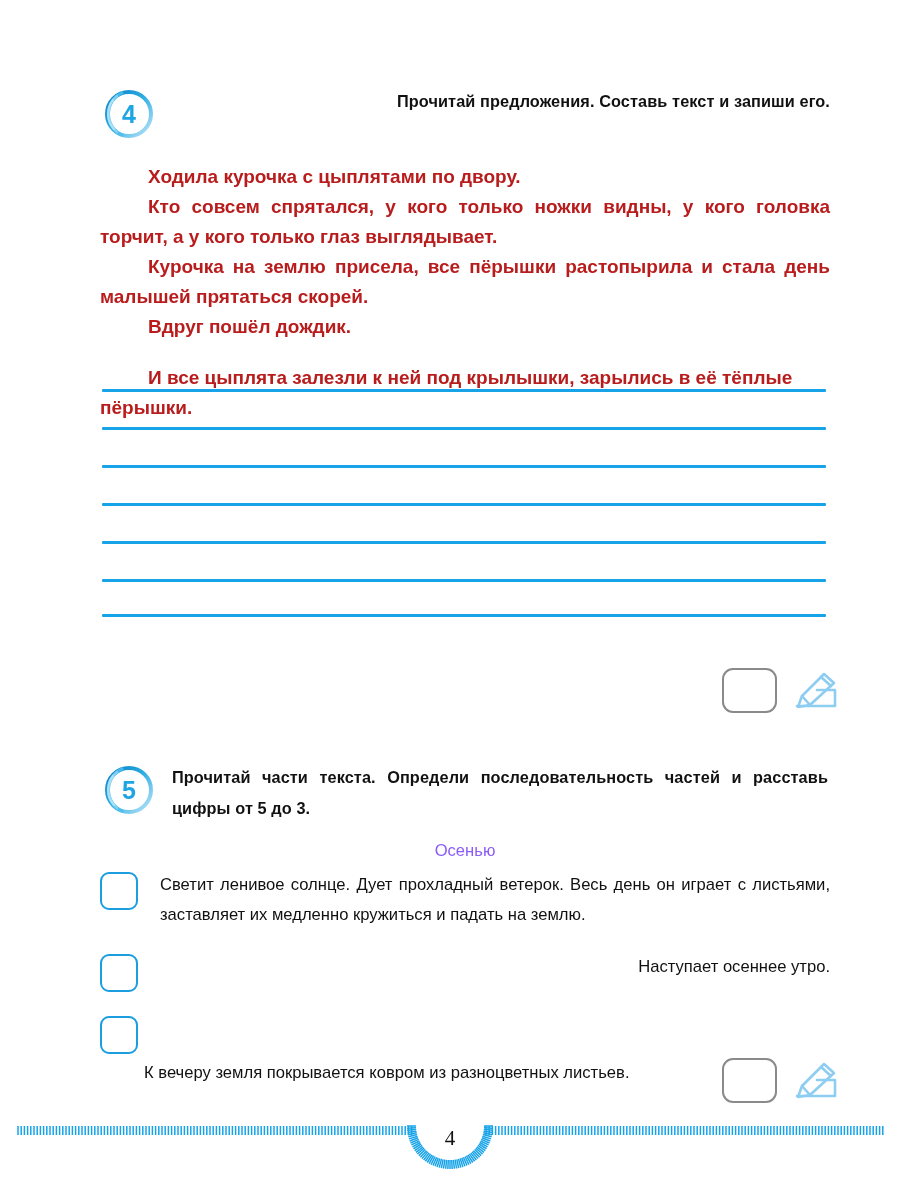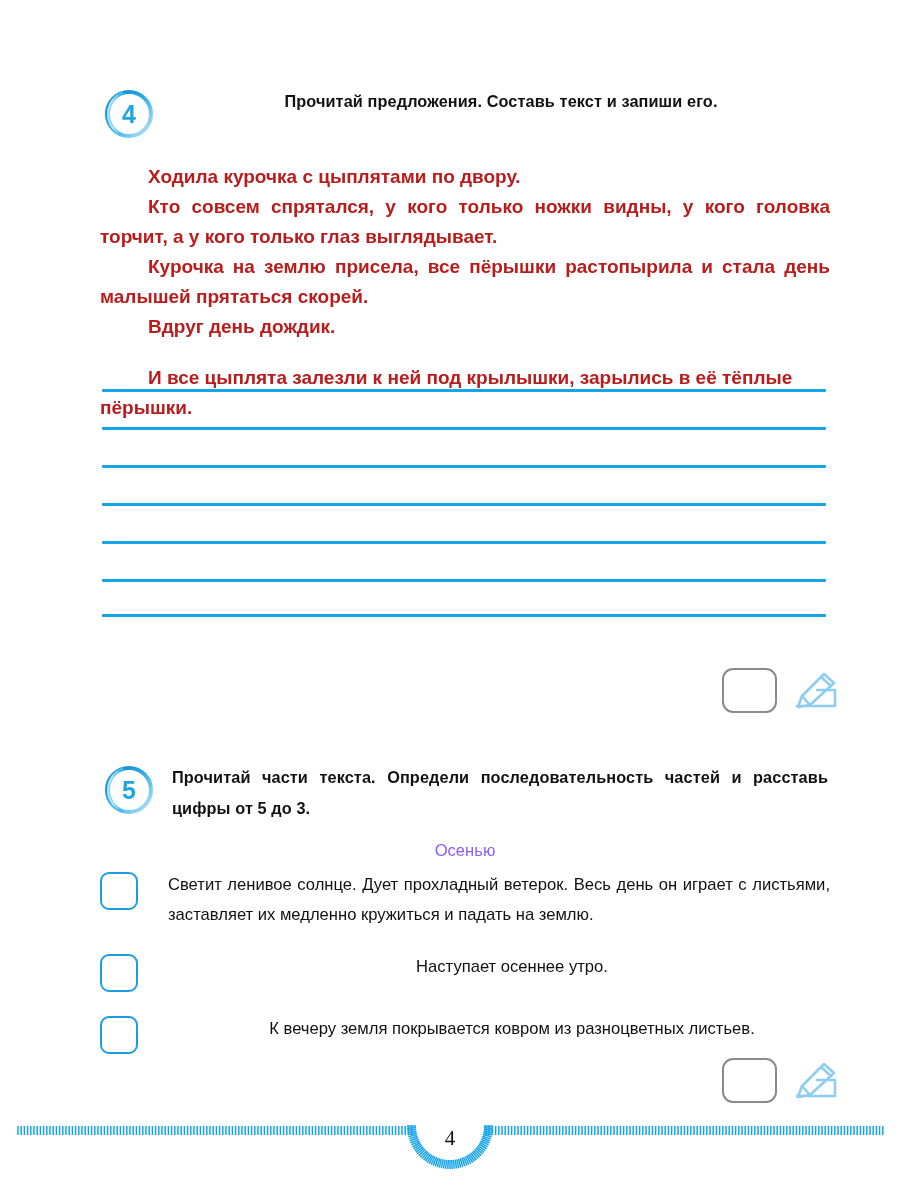--- a/index.html
+++ b/index.html
@@ -52,21 +52,21 @@
     padding-left: 72px;
     font-size: 16.3px;
     font-weight: bold;
     line-height: 31px;
     letter-spacing: 0.1px;
     text-align: justify;
     text-justify: inter-word;
     color: #111111;
   }
   #task-5 .task-title { padding-right: 2px; }
-  .task-title.one-line { text-align: center; }
+  .task-title.one-line { text-align: right; }
 
   
   .passage {
     margin: 0;
     padding: 0;
     list-style: none;
   }
   .passage p {
     margin: 0;
     font-size: 19px;
@@ -124,21 +124,21 @@
     position: absolute;
     left: 100px;
     width: 730px;
     margin: 0;
     padding: 0;
     list-style: none;
   }
   .order-item {
     display: flex;
     align-items: flex-start;
-    gap: 12px;
+    gap: 4px;
     margin-bottom: 22px;
   }
   .order-check {
     flex: 0 0 auto;
     width: 38px;
     height: 38px;
     border: 2.6px solid #1b9ee0;
     border-radius: 9px;
     background: #ffffff;
     box-sizing: border-box;
@@ -146,21 +146,21 @@
   }
   .order-text {
     flex: 1 1 auto;
     padding-left: 18px;
     font-size: 16.6px;
     line-height: 30px;
     text-align: justify;
     text-justify: inter-word;
     color: #111111;
   }
-  .order-text.single { text-align: center; padding-left: 44px; }
+  .order-text.single { text-align: right; padding-left: 44px; }
 
   
   .footer {
     position: absolute;
     left: 0;
     top: 1118px;
     width: 900px;
     height: 60px;
   }
   .footer svg { display: block; }
@@ -198,21 +198,21 @@
           <text x="29" y="37" text-anchor="middle" font-family="Liberation Sans, sans-serif" font-size="25" font-weight="bold" fill="#1ea5e4">4</text>
         </svg>
       </span>
       <h2 class="task-title one-line">Прочитай предложения. Составь текст и запиши его.</h2>
     </div>
 
     <div class="passage" style="margin-top:22px;">
       <p>Ходила курочка с цыплятами по двору.</p>
       <p>Кто совсем спрятался, у кого только ножки видны, у кого головка торчит, а у кого только глаз выглядывает.</p>
       <p>Курочка на землю присела, все пёрышки растопырила и стала день малышей прятаться скорей.</p>
-      <p>Вдруг день дождик.</p>
+      <p>Вдруг пошёл дождик.</p>
       <p>И все цыплята залезли к ней под крылышки, зарылись в её тёплые пёрышки.</p>
     </div>
   </section>
 
   <div class="rules" style="top:389px;">
     <div class="rule"></div>
     <div class="rule" style="margin-top:35px;"></div>
     <div class="rule" style="margin-top:35px;"></div>
     <div class="rule" style="margin-top:35px;"></div>
     <div class="rule" style="margin-top:35px;"></div>
@@ -260,21 +260,21 @@
 
   <ul class="order-list" style="top:870px;">
     <li class="order-item">
       <span class="order-check"></span>
       <span class="order-text">Светит ленивое солнце. Дует прохладный ветерок. Весь день он играет с листьями, заставляет их медленно кружиться и падать на землю.</span>
     </li>
     <li class="order-item" style="margin-top:18px;">
       <span class="order-check"></span>
       <span class="order-text single">Наступает осеннее утро.</span>
     </li>
-    <li class="order-item" style="margin-top:6px;">
+    <li class="order-item" style="margin-top:6px;flex-direction:column;">
       <span class="order-check"></span>
       <span class="order-text single">К вечеру земля покрывается ковром из разноцветных листьев.</span>
     </li>
   </ul>
 
   <div class="score-row" style="left:722px; top:1058px;">
     <div class="score-box"></div>
     <span class="pencil-icon">
       <svg viewBox="0 0 46 40" width="46" height="40" aria-hidden="true">
         <g fill="none" stroke="#8ecdf2" stroke-width="2.6" stroke-linejoin="round" stroke-linecap="round">

